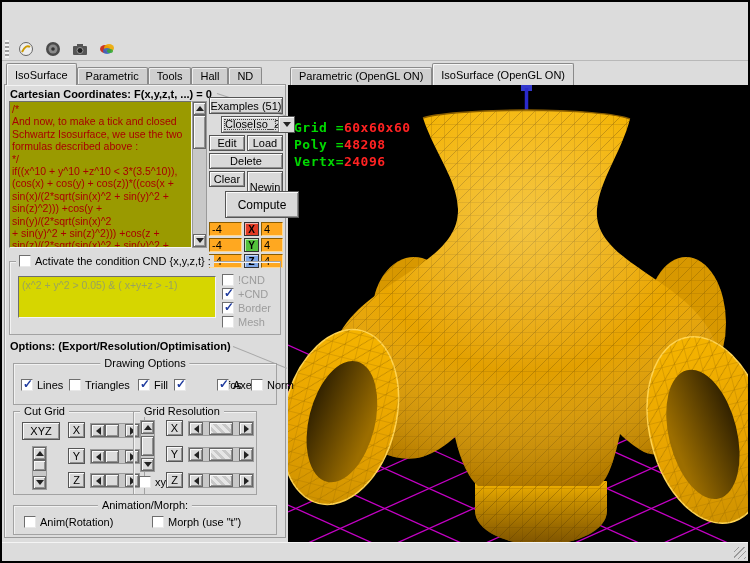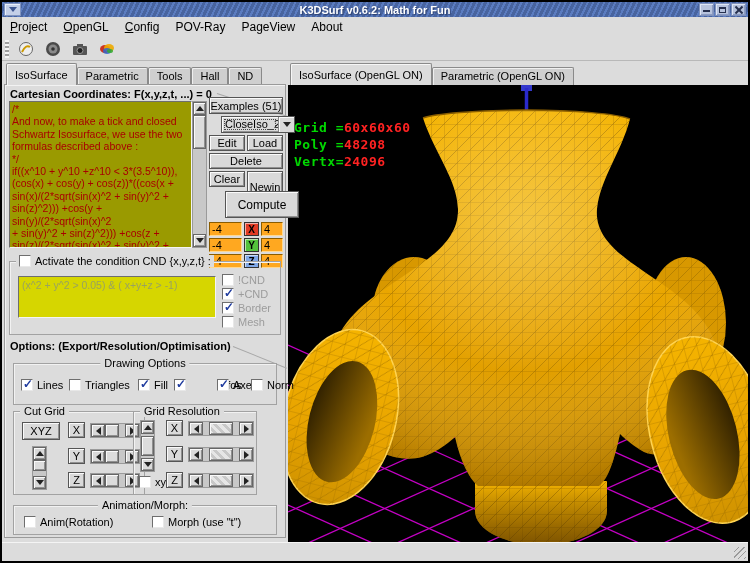--- a/index.html
+++ b/index.html
@@ -100,46 +100,21 @@
   .statusbar { position:absolute; left:0; top:540px; width:746px; height:19px; background:#dcdcdc; border-top:1px solid #f4f4f4; }
   .grip { position:absolute; right:2px; bottom:2px; width:12px; height:12px;
     background:repeating-linear-gradient(135deg,transparent 0 3px,#9a9a9a 3px 4px); } svg text tspan.g { fill:#00d800; } svg text tspan.r { fill:#ff2222; }
 </style>
 </head>
 <body>
 
 <div class="win">
  <div class="inner">
 
-  <div class="titlebar">
-    <div class="sysmenu">
-      <span class="chev"></span>
-    </div>
-    <div class="title">K3DSurf v0.6.2: Math for Fun</div>
-    <div class="winbtns">
-      <div class="wbtn">
-            <span class="ico-min"></span>
-          </div>
-      <div class="wbtn">
-            <span class="ico-max"></span>
-          </div>
-      <div class="wbtn">
-            <span class="ico-close"></span>
-          </div>
-    </div>
-  </div>
-
-  <div class="menubar">
-    <span class="menu-item ul">Project</span>
-    <span class="menu-item ul">OpenGL</span>
-    <span class="menu-item ul">Config</span>
-    <span class="menu-item">POV-Ray</span>
-    <span class="menu-item">PageView</span>
-    <span class="menu-item">About</span>
-  </div>
+
 
   <div class="toolbar">
     <div class="tbhandle"></div>
     <div class="tbicon">
       <svg width="18" height="18">
             <circle cx="9" cy="9" r="6.5" fill="#eee" stroke="#666"></circle>
             <path d="M5,12 Q9,4 13,7" fill="none" stroke="#c90" stroke-width="2"></path>
           </svg>
     </div>
     <div class="tbicon">
@@ -395,22 +370,22 @@
         <span class="lbl">Anim(Rotation)</span>
       </div>
       <div class="cbrow" style="left:138px; top:10px;">
         <span class="cb"></span>
         <span class="lbl">Morph (use "t")</span>
       </div>
     </div>
   </div>
 
   <div class="tabstrip" style="left:288px; top:58px; height:25px;">
+    <div class="tab">Parametric (OpenGL ON)</div>
     <div class="tab active">IsoSurface (OpenGL ON)</div>
-    <div class="tab">Parametric (OpenGL ON)</div>
   </div>
 
   <div class="viewport">
     <svg viewBox="0 0 460 457" width="460" height="457">
       <defs>
         <pattern id="mesh" width="13" height="13" patternUnits="userSpaceOnUse">
           <path d="M0 0 H13 M0 0 V13 M13 0 L0 13" stroke="#a17200" stroke-width="0.75" fill="none" opacity="0.8"></path>
         </pattern>
         <linearGradient id="gold" x1="0" y1="0" x2="0" y2="1">
           <stop offset="0" stop-color="#f5b400"></stop>

